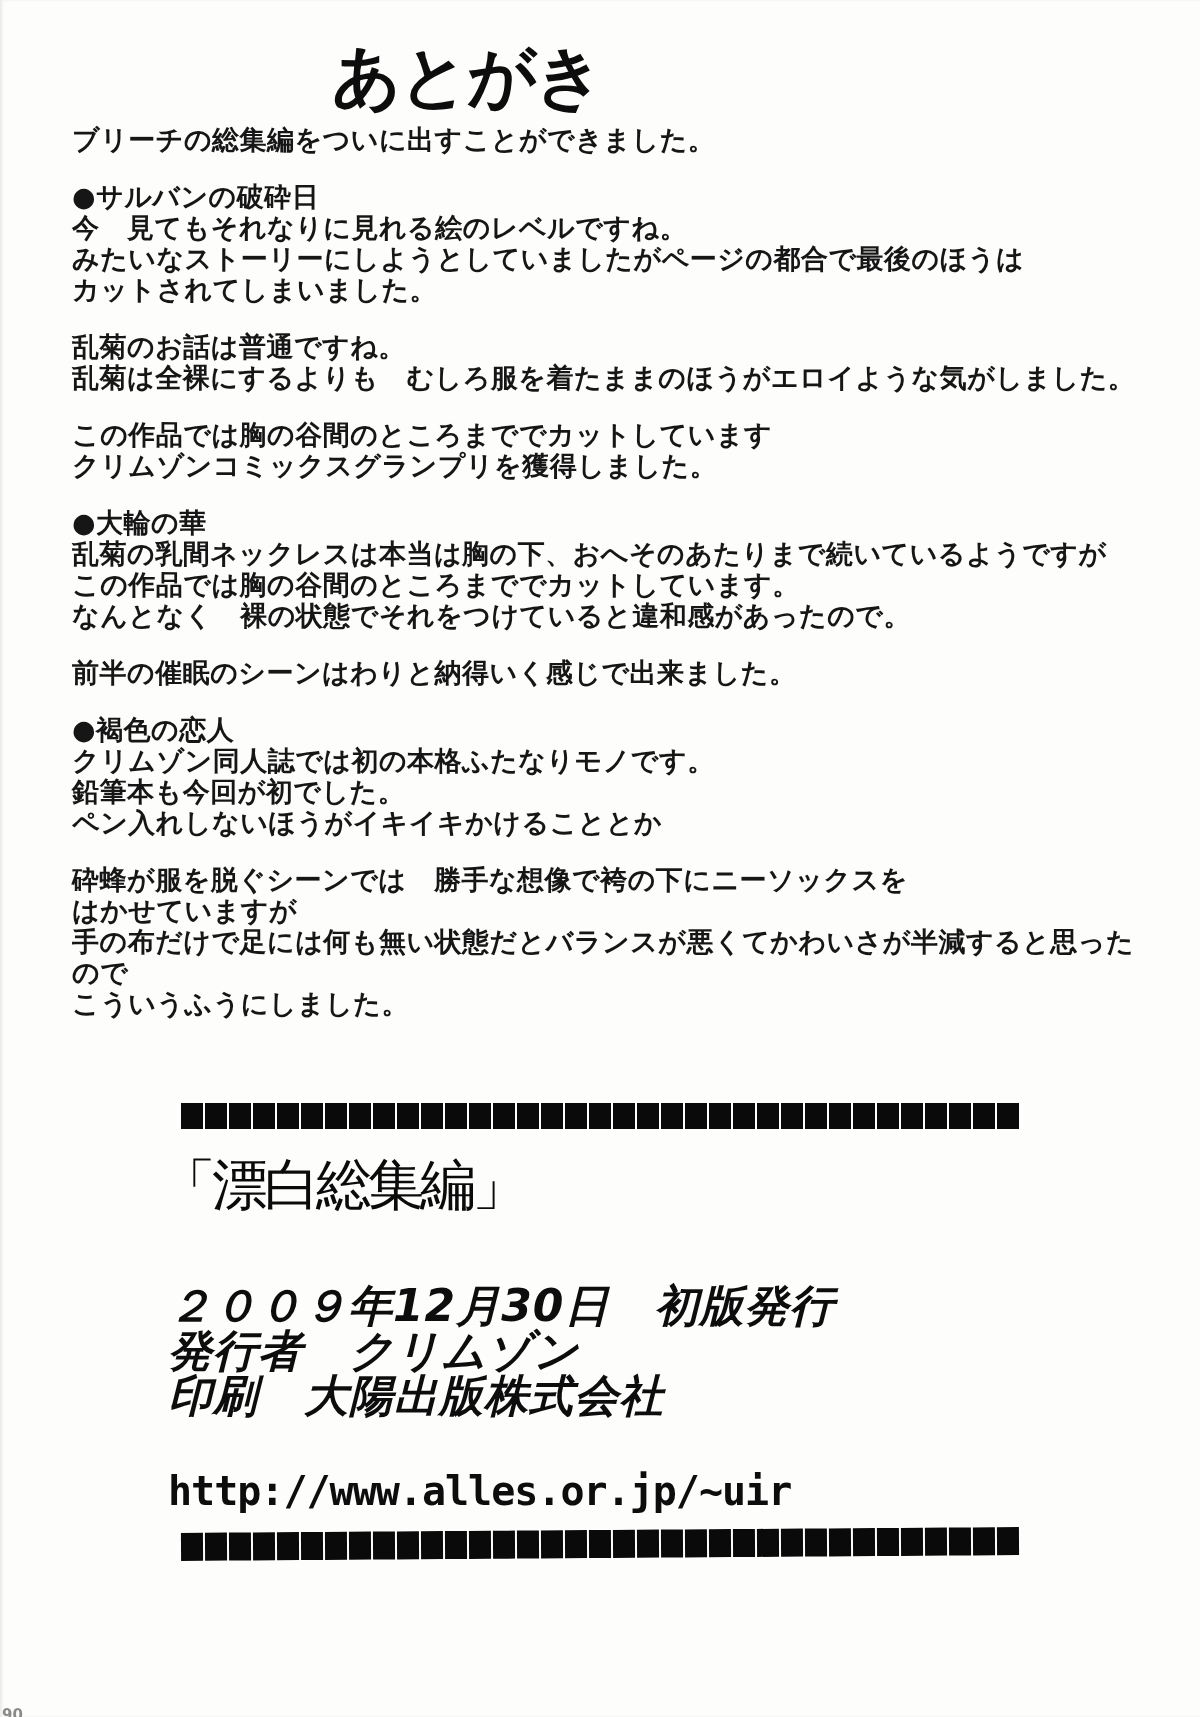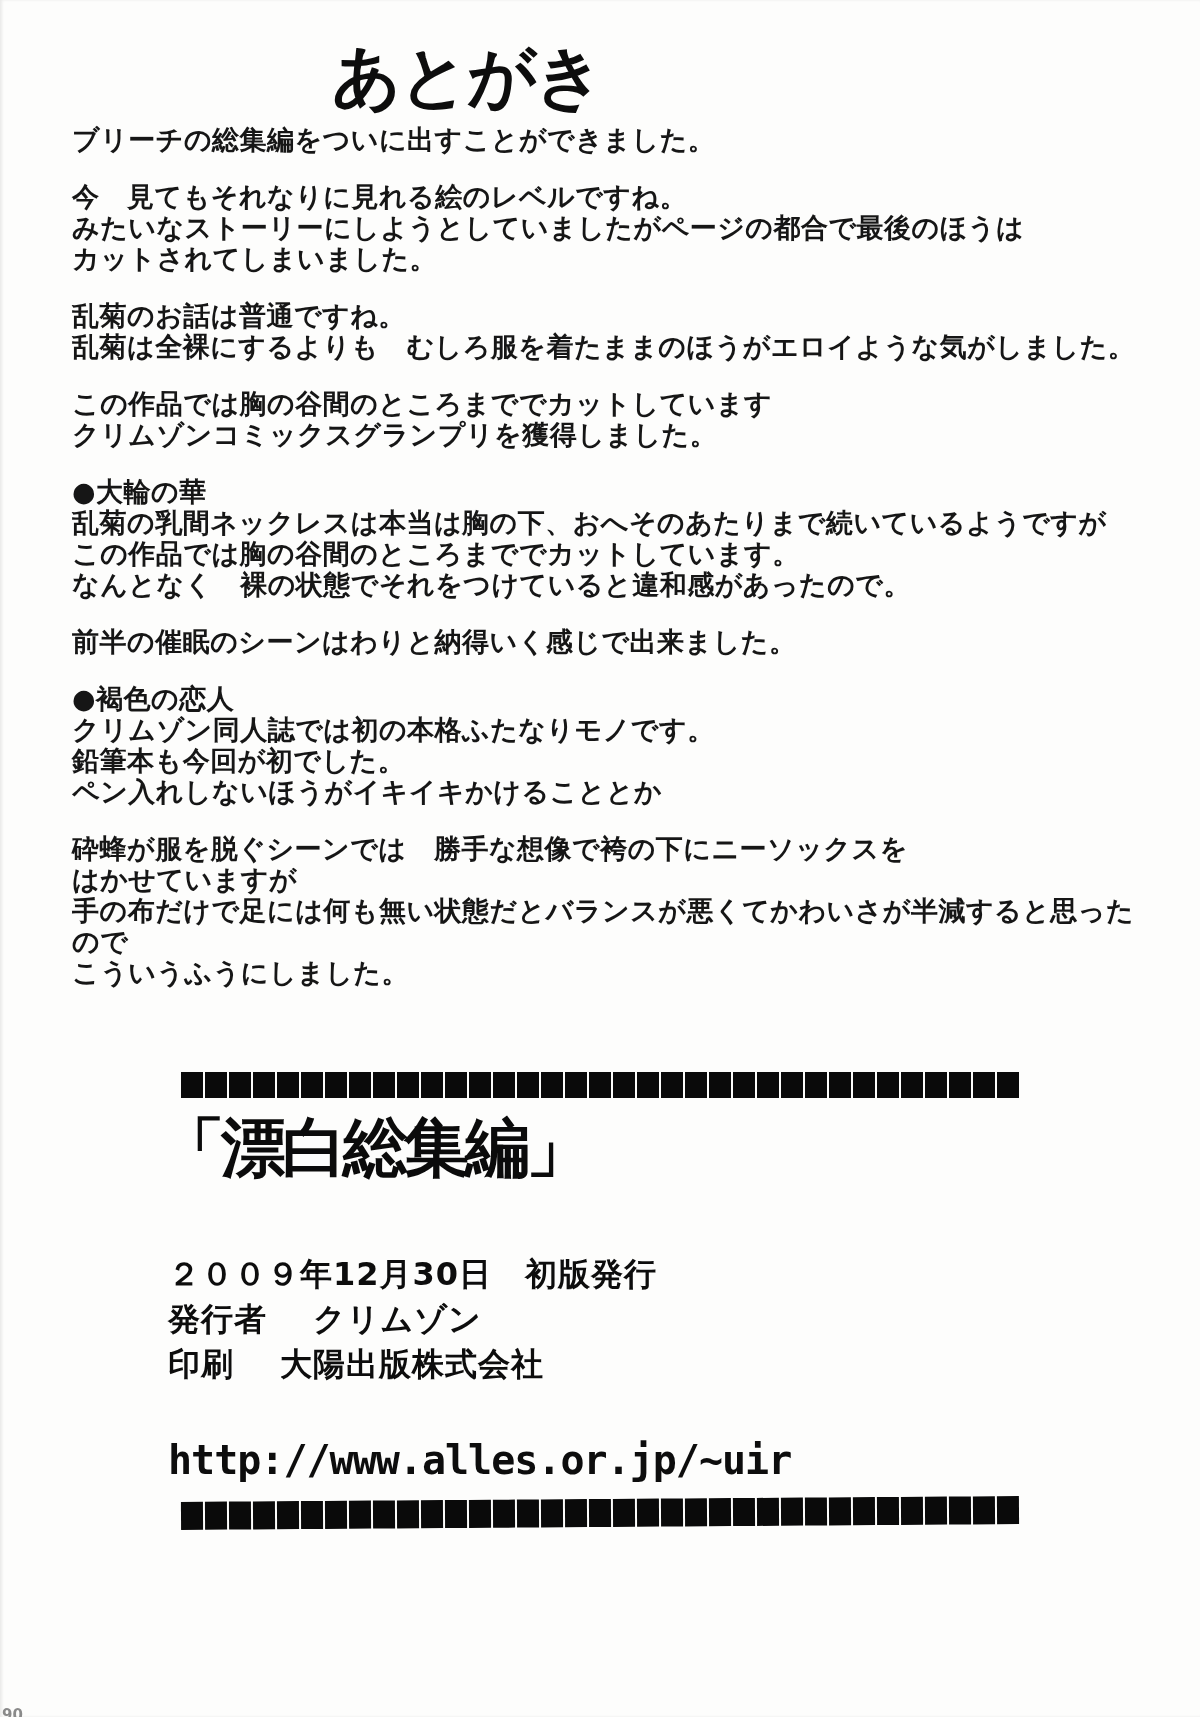--- a/index.html
+++ b/index.html
@@ -39,34 +39,35 @@
   }
   .divider .sq{
     width:22px;height:26px;
     background:#0a0a0a;
     flex:0 0 auto;
   }
   .divider.top{margin-top:84px;}
   .divider.bottom{margin-top:16px;transform:rotate(-.4deg);}
   .divider.bottom .sq{height:28px;}
   .book-title{
-    margin:8px 0 0 160px;
-    font-size:65px;
-    font-weight:700;
+    margin:20px 0 0 160px;
+    font-size:56px;
+    font-weight:400;
     letter-spacing:-4px;
     line-height:1.3;
     color:#0b0b0b;
   }
   .colophon{
     margin:62px 0 0 168px;
-    font-size:32px;
+    font-size:44px;
     font-weight:900;
     line-height:45px;
     letter-spacing:1px;
     color:#0d0d0d;
+    font-style:italic;
   }
   .colophon .gap{display:inline-block;width:46px;}
   .url{
     margin:50px 0 0 168px;
     font-family:"DejaVu Sans Mono",monospace;
     font-size:40px;
     font-weight:bold;
     letter-spacing:-1px;
     color:#0d0d0d;
   }
@@ -80,21 +81,21 @@
 </style>
 </head>
 <body>
 
 <div class="page">
 
   <h1 class="title">あとがき</h1>
 
   <div class="body-text" id="afterword-body">
       <p><span class="line">ブリーチの総集編をついに出すことができました。</span></p>
-      <p><span class="line">今　見てもそれなりに見れる絵のレベルですね。</span><span class="line">みたいなストーリーにしようとしていましたがページの都合で最後のほうは</span><span class="line">カットされてしまいました。</span></p>
+      <p><span class="line">●サルバンの破砕日</span><span class="line">今　見てもそれなりに見れる絵のレベルですね。</span><span class="line">みたいなストーリーにしようとしていましたがページの都合で最後のほうは</span><span class="line">カットされてしまいました。</span></p>
       <p><span class="line">乱菊のお話は普通ですね。</span><span class="line">乱菊は全裸にするよりも　むしろ服を着たままのほうがエロイような気がしました。</span></p>
       <p><span class="line">この作品では胸の谷間のところまででカットしています</span><span class="line">クリムゾンコミックスグランプリを獲得しました。</span></p>
       <p><span class="line">●大輪の華</span><span class="line">乱菊の乳間ネックレスは本当は胸の下、おへそのあたりまで続いているようですが</span><span class="line">この作品では胸の谷間のところまででカットしています。</span><span class="line">なんとなく　裸の状態でそれをつけていると違和感があったので。</span></p>
       <p><span class="line">前半の催眠のシーンはわりと納得いく感じで出来ました。</span></p>
       <p><span class="line">●褐色の恋人</span><span class="line">クリムゾン同人誌では初の本格ふたなりモノです。</span><span class="line">鉛筆本も今回が初でした。</span><span class="line">ペン入れしないほうがイキイキかけることとか</span></p>
       <p><span class="line">砕蜂が服を脱ぐシーンでは　勝手な想像で袴の下にニーソックスを</span><span class="line">はかせていますが</span><span class="line">手の布だけで足には何も無い状態だとバランスが悪くてかわいさが半減すると思ったので</span><span class="line">こういうふうにしました。</span></p>
     </div>
 
   <div class="divider top" id="divider-top">
       <span class="sq" style="background: rgb(10, 10, 10);"></span>

